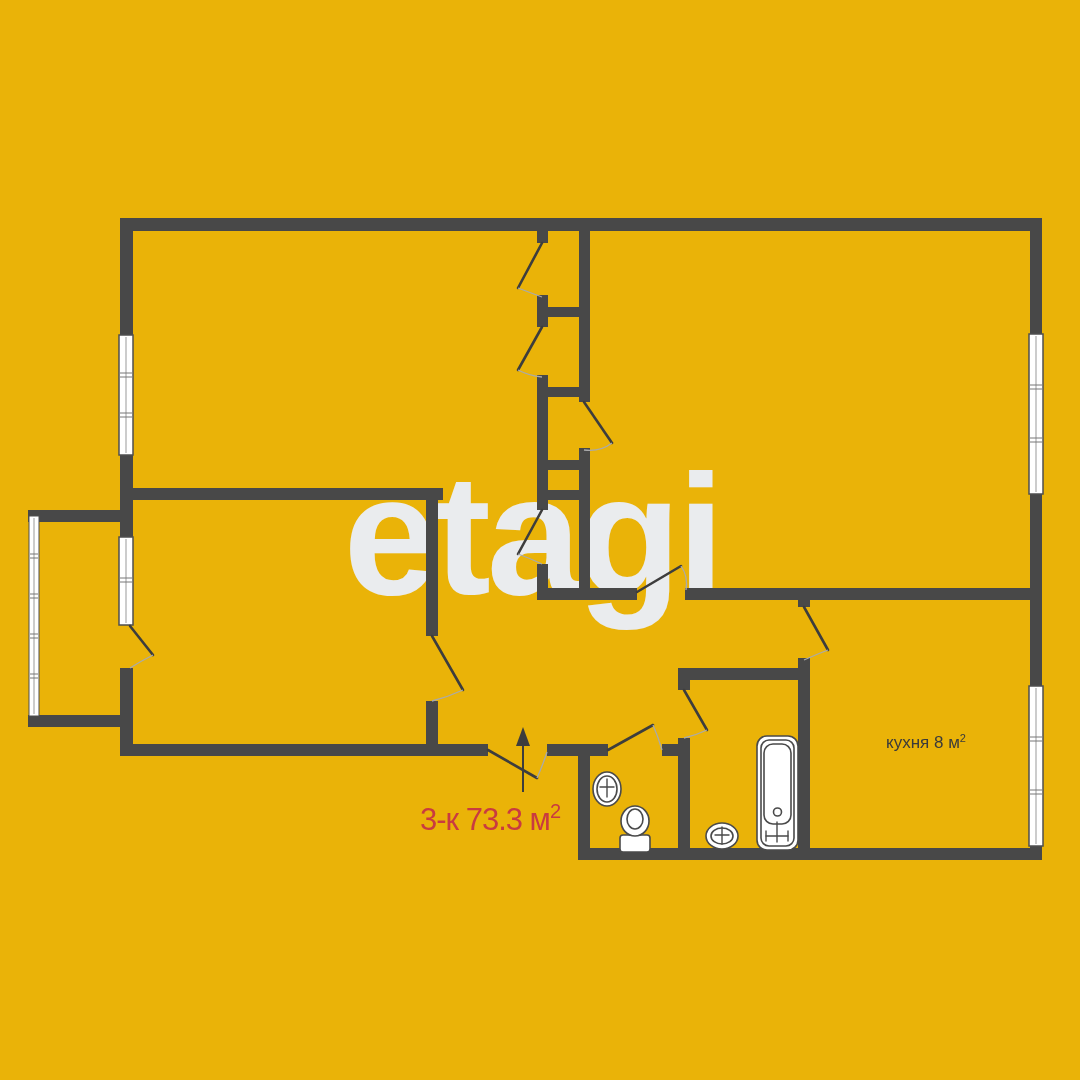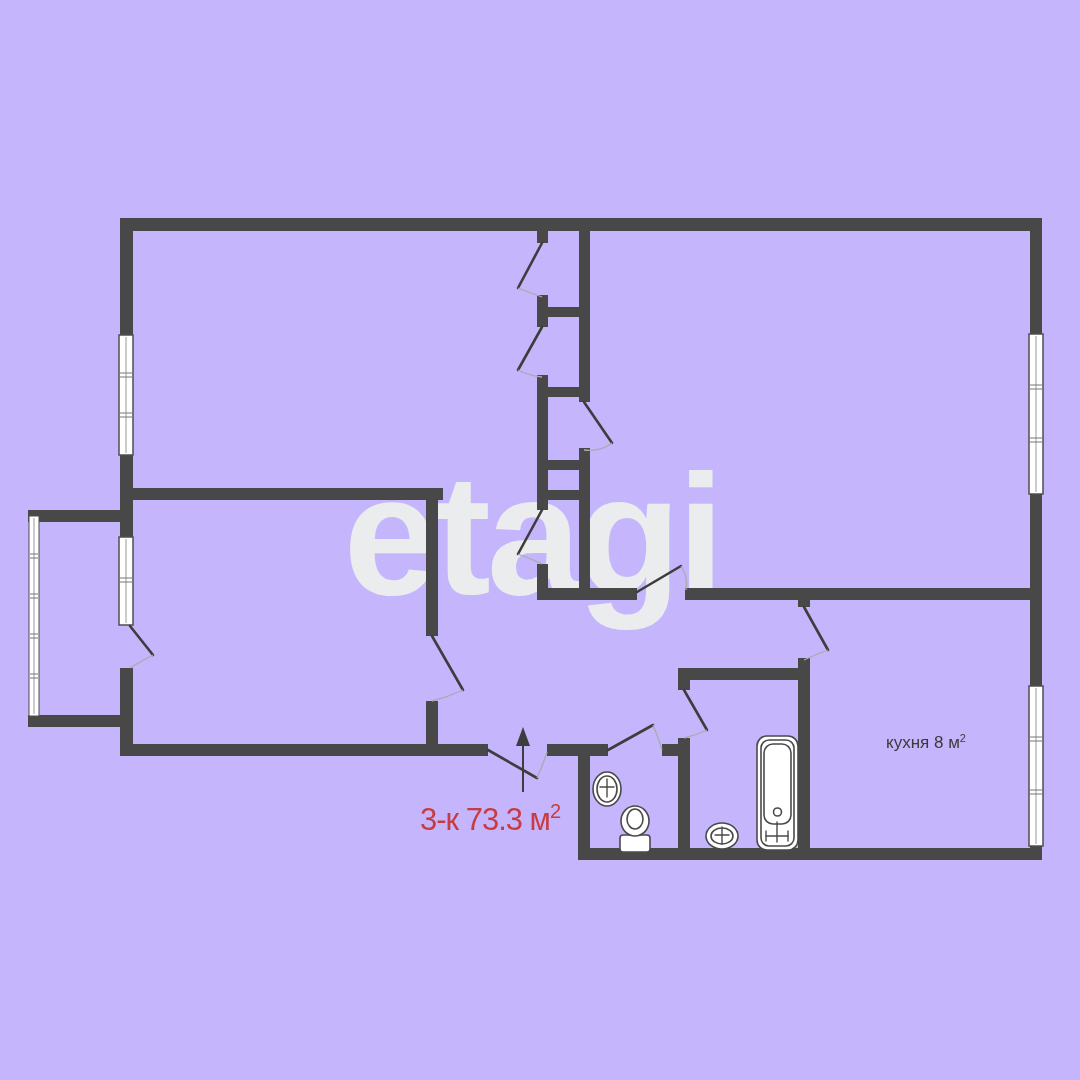--- a/index.html
+++ b/index.html
@@ -1,17 +1,17 @@
 <!DOCTYPE html>
 <html><head>
 <meta charset="utf-8">
 <style>
   html,body{margin:0;padding:0;background:#ffffff;}
   body{font-family:"Liberation Sans", sans-serif;}
-  .stage{width:1080px;height:1080px;margin:0 auto;position:relative;background:#c4b5fd;overflow:hidden;}
+  .stage{width:1080px;height:1080px;margin:0 auto;position:relative;background:#eab308;overflow:hidden;}
   svg{display:block;}
   text{user-select:none;}
   .watermark{font-weight:bold;letter-spacing:-4px;}
   .kitchen-label{fill:#3b3b3b;}
   .area-label{fill:#c93b40;font-weight:500;letter-spacing:-1px;}
 </style>
 </head>
 <body>
 
 <div class="stage">

